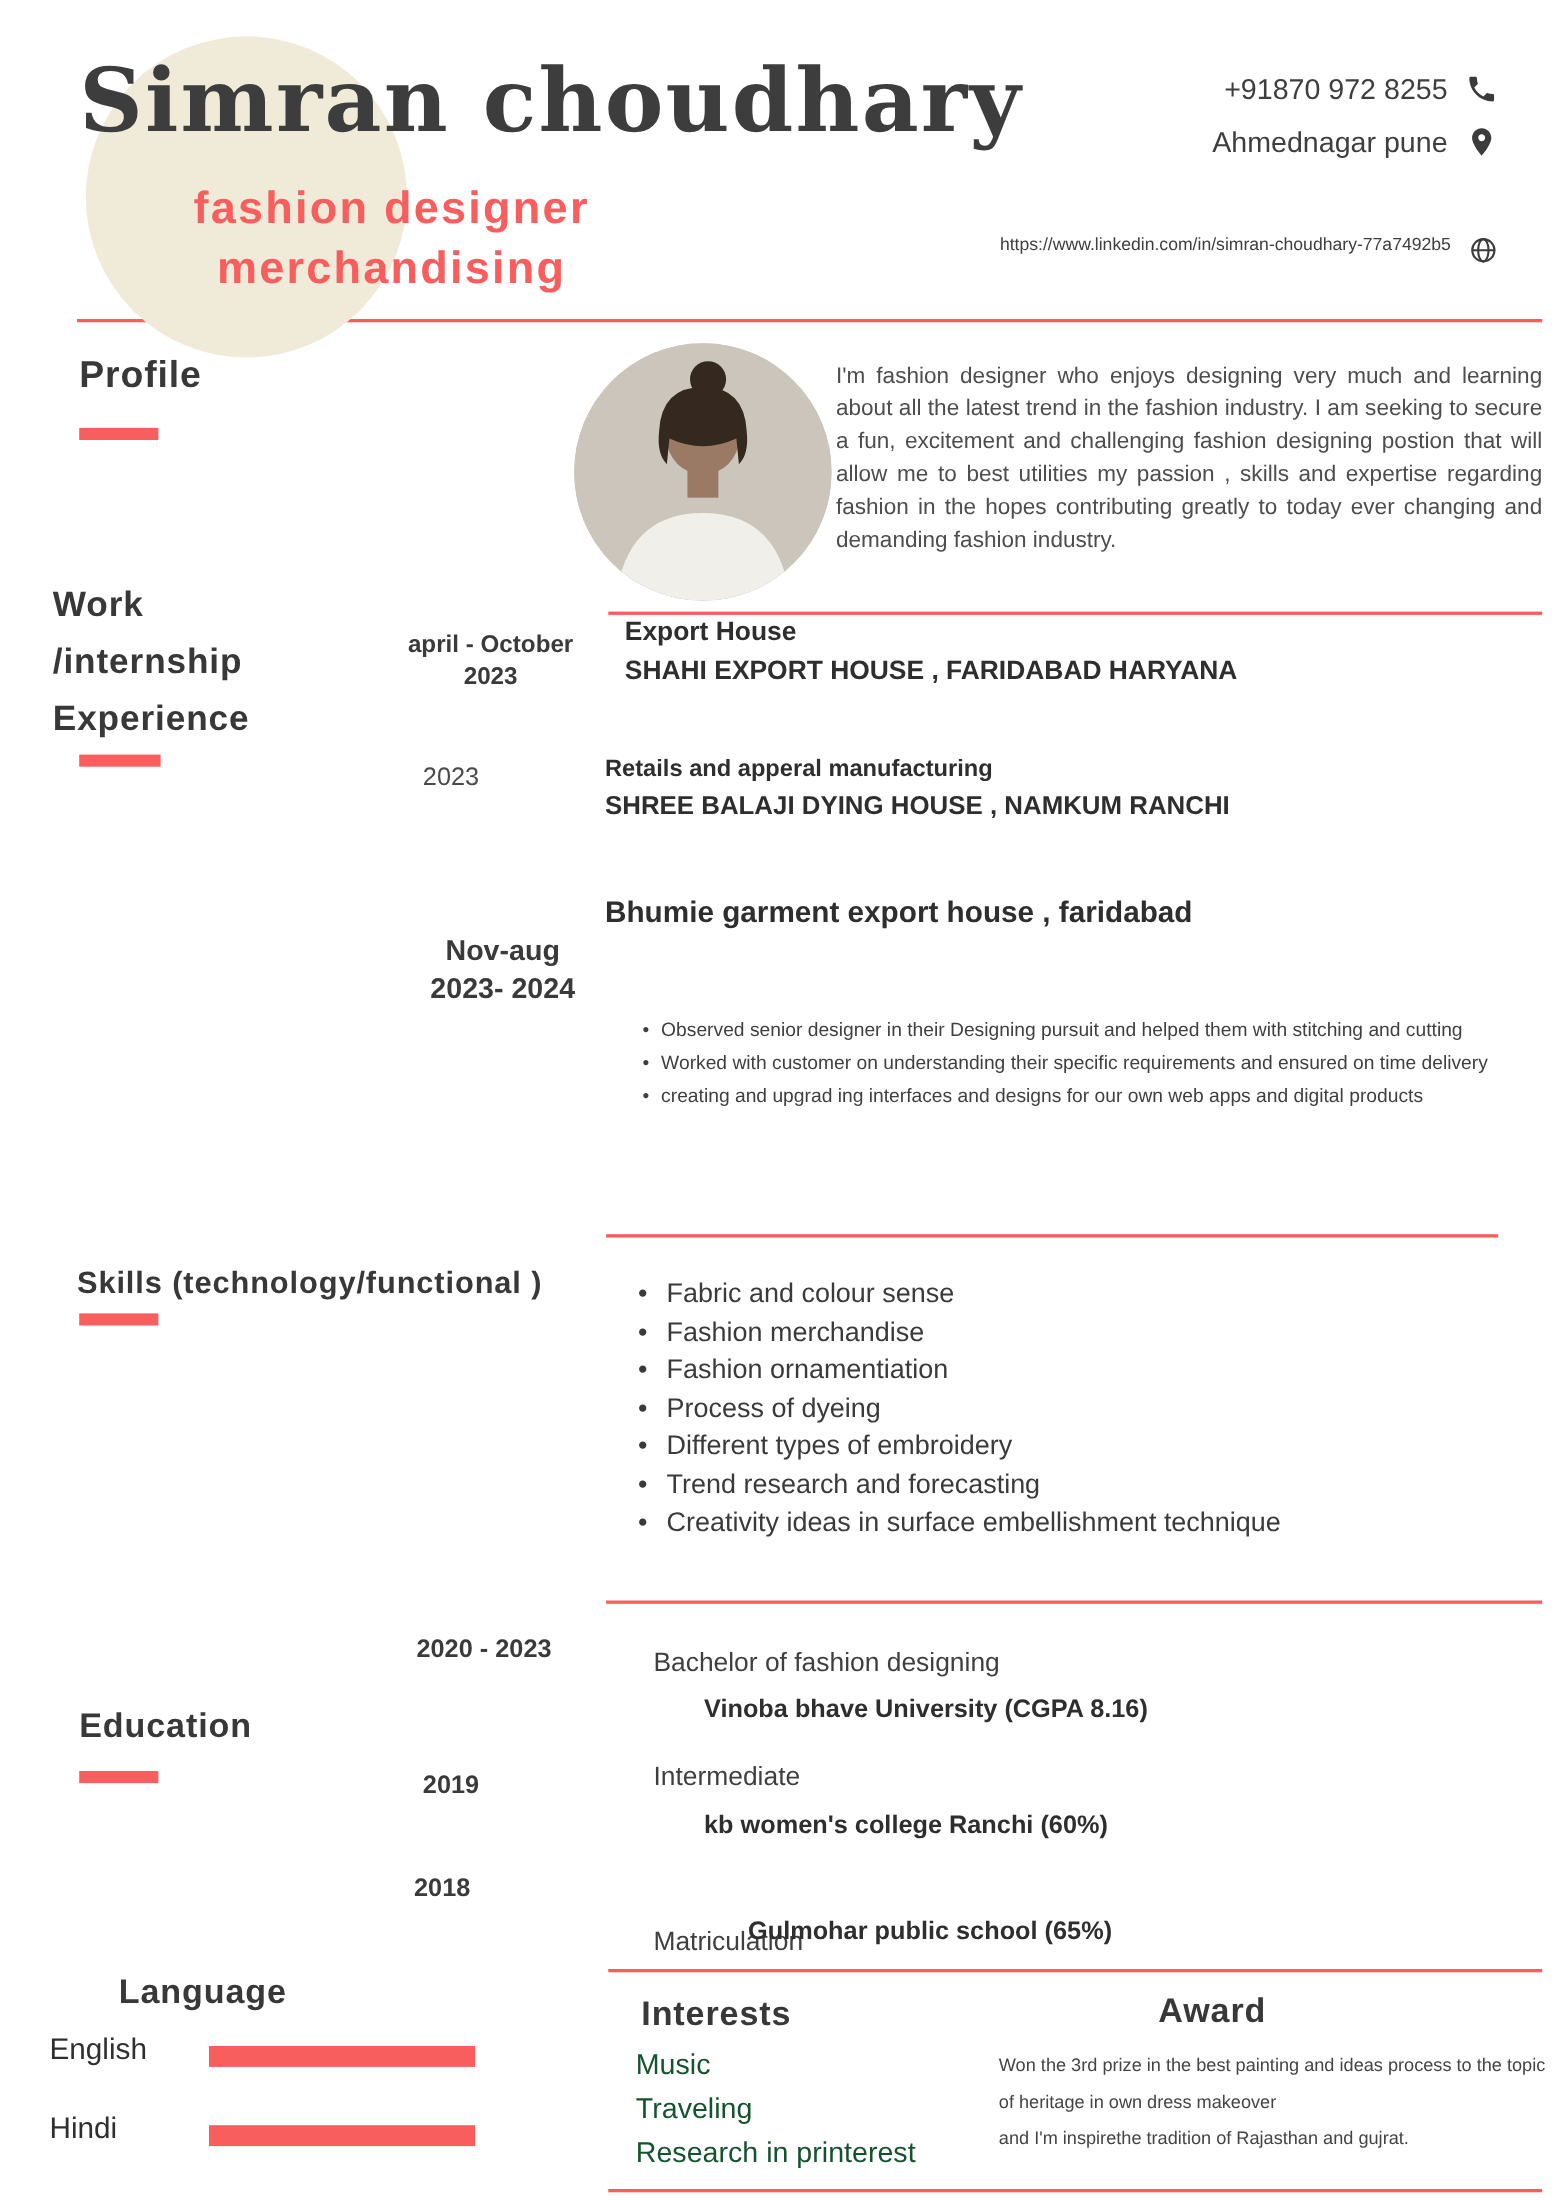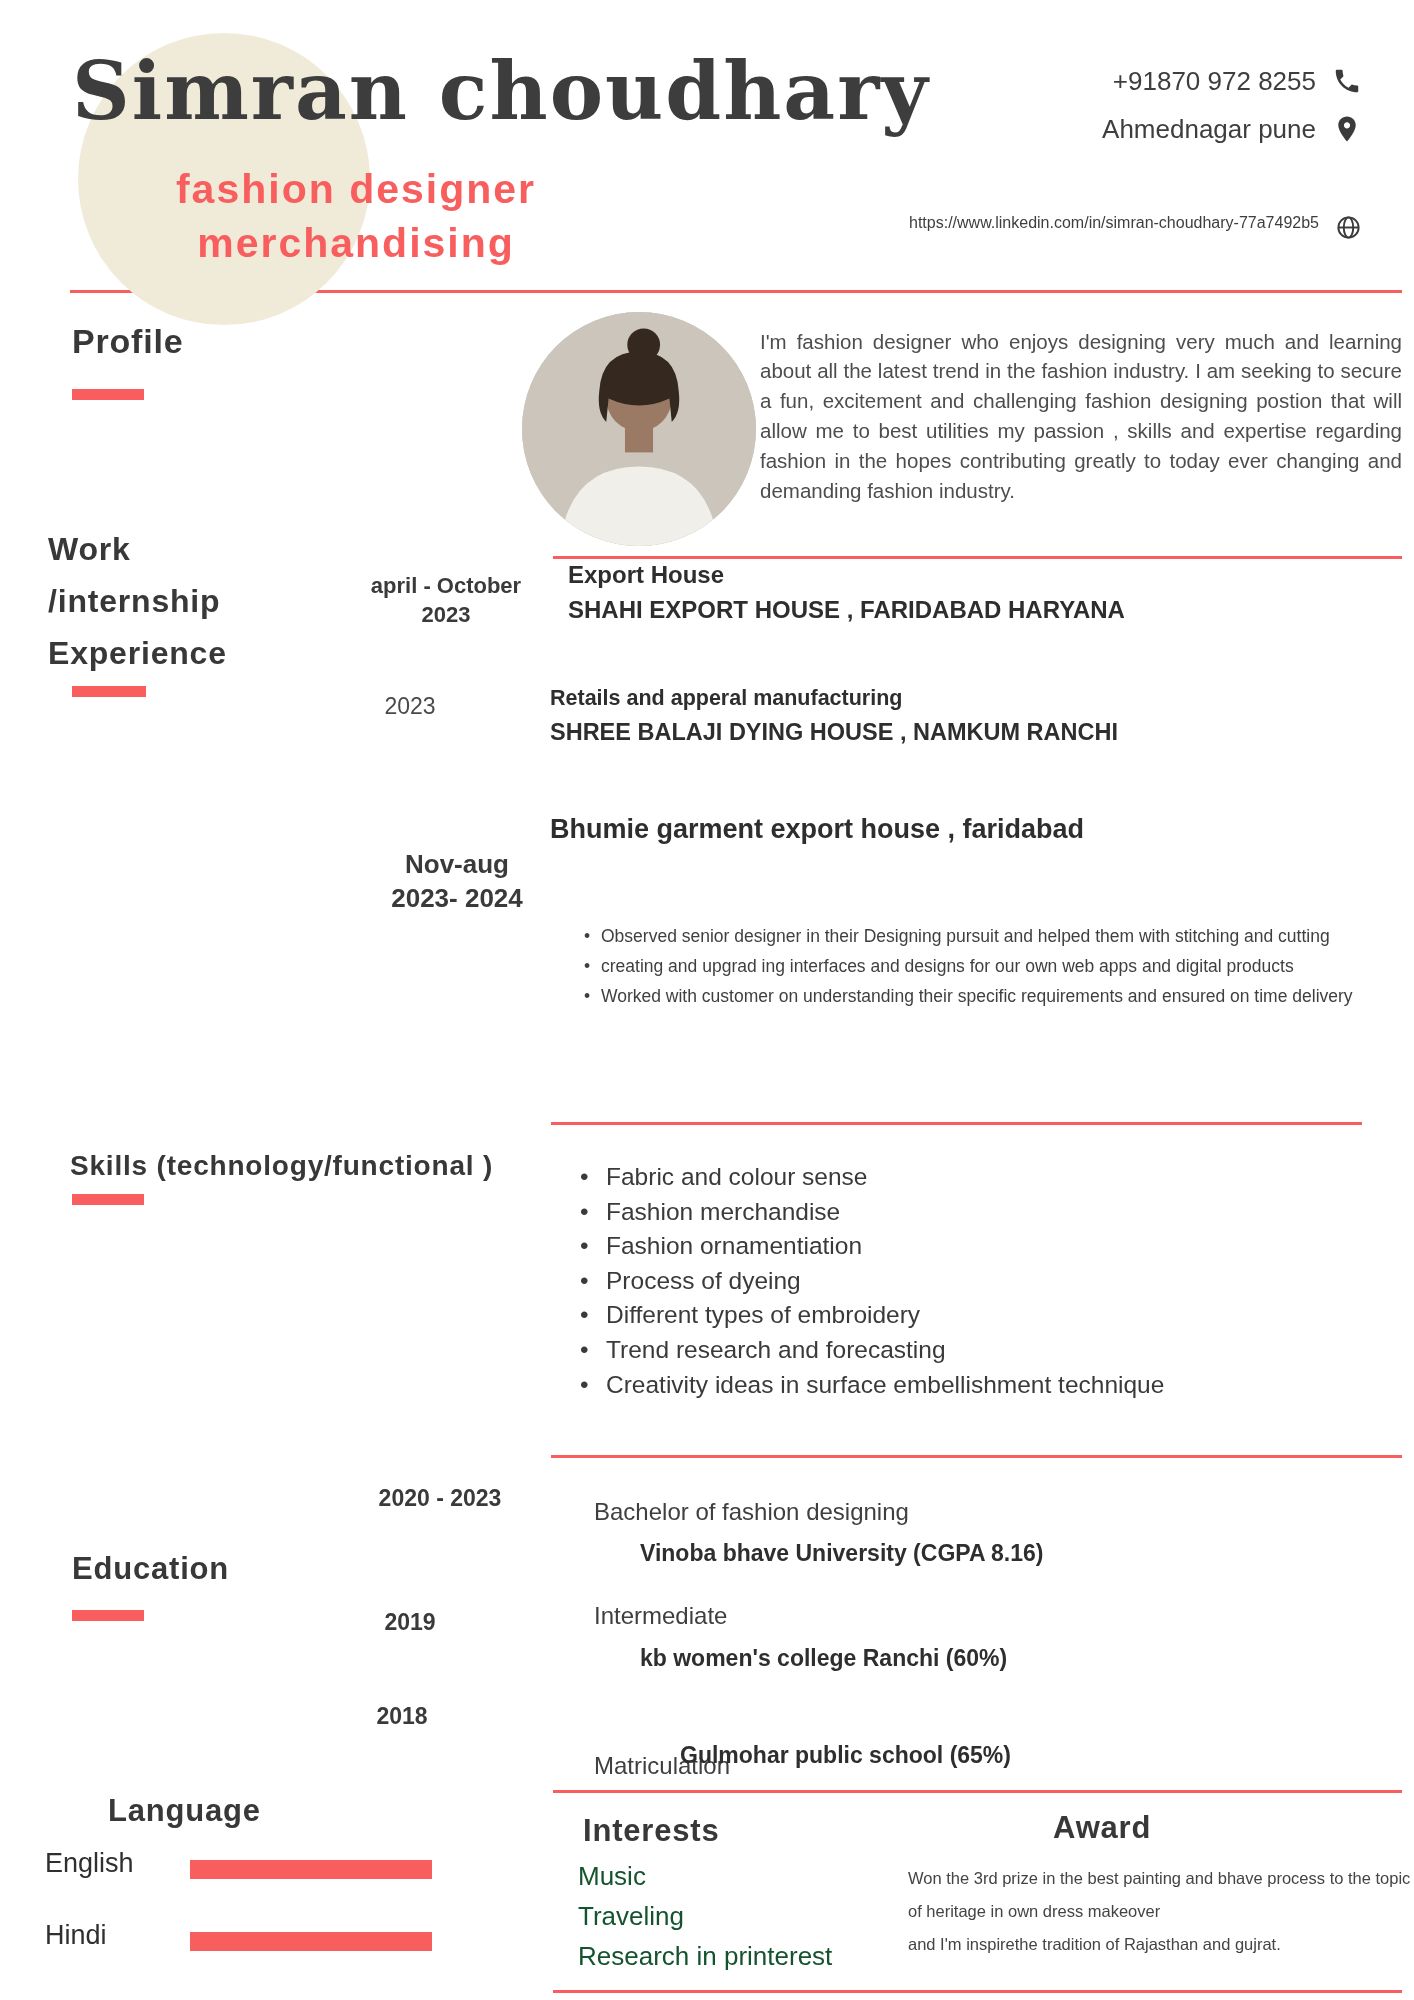--- a/index.html
+++ b/index.html
@@ -105,22 +105,22 @@
   <div class="entry-date" style="left:360px;top:692px;width:100px;font-size:23px;font-weight:normal;color:#4a4a4a;">2023</div>
   <div class="entry-title" style="left:550px;top:686px;font-size:21.5px;">Retails and apperal manufacturing</div>
   <div class="entry-title" style="left:550px;top:719px;font-size:23.5px;">SHREE BALAJI DYING HOUSE , NAMKUM RANCHI</div>
 
   <div class="entry-title" style="left:550px;top:814px;font-size:27px;">Bhumie garment export house , faridabad</div>
   <div class="entry-date" style="left:350px;top:848px;width:214px;font-size:26px;">Nov-aug
 2023- 2024</div>
 
   <ul class="bullets">
     <li>Observed senior designer in their Designing pursuit and helped them with stitching and cutting</li>
+    <li>Worked with customer on understanding their specific requirements and ensured on time delivery</li>
     <li>creating and upgrad ing interfaces and designs for our own web apps and digital products</li>
-    <li>Worked with customer on understanding their specific requirements and ensured on time delivery</li>
   </ul>
 
   <div class="line" style="left:551px;top:1122px;width:811px;"></div>
 
   <h2 class="h-sec" style="left:70px;top:1150px;font-size:28px;">Skills (technology/functional )</h2>
   <div class="bar" style="left:72px;top:1194px;width:72px;"></div>
 
   <ul class="skills-list">
     <li>Fabric and colour sense</li>
     <li>Fashion merchandise</li>
@@ -157,19 +157,19 @@
   <div class="lang-bar" style="left:190px;top:1932px;width:242px;"></div>
 
   <h2 class="h-sec" style="left:583px;top:1813px;font-size:31px;">Interests</h2>
   <ul class="interests-list">
     <li>Music</li>
     <li>Traveling</li>
     <li>Research in printerest</li>
   </ul>
 
   <h2 class="h-sec" style="left:1053px;top:1810px;font-size:31px;">Award</h2>
-  <div class="award-text">Won the 3rd prize in the best painting and bhave process to the topic
+  <div class="award-text">Won the 3rd prize in the best painting and ideas process to the topic
 of heritage in own dress makeover
 and I'm inspirethe tradition of Rajasthan and gujrat.</div>
 
   <div class="line" style="left:553px;top:1990px;width:849px;"></div>
 
 </div>
 
 </body></html>

